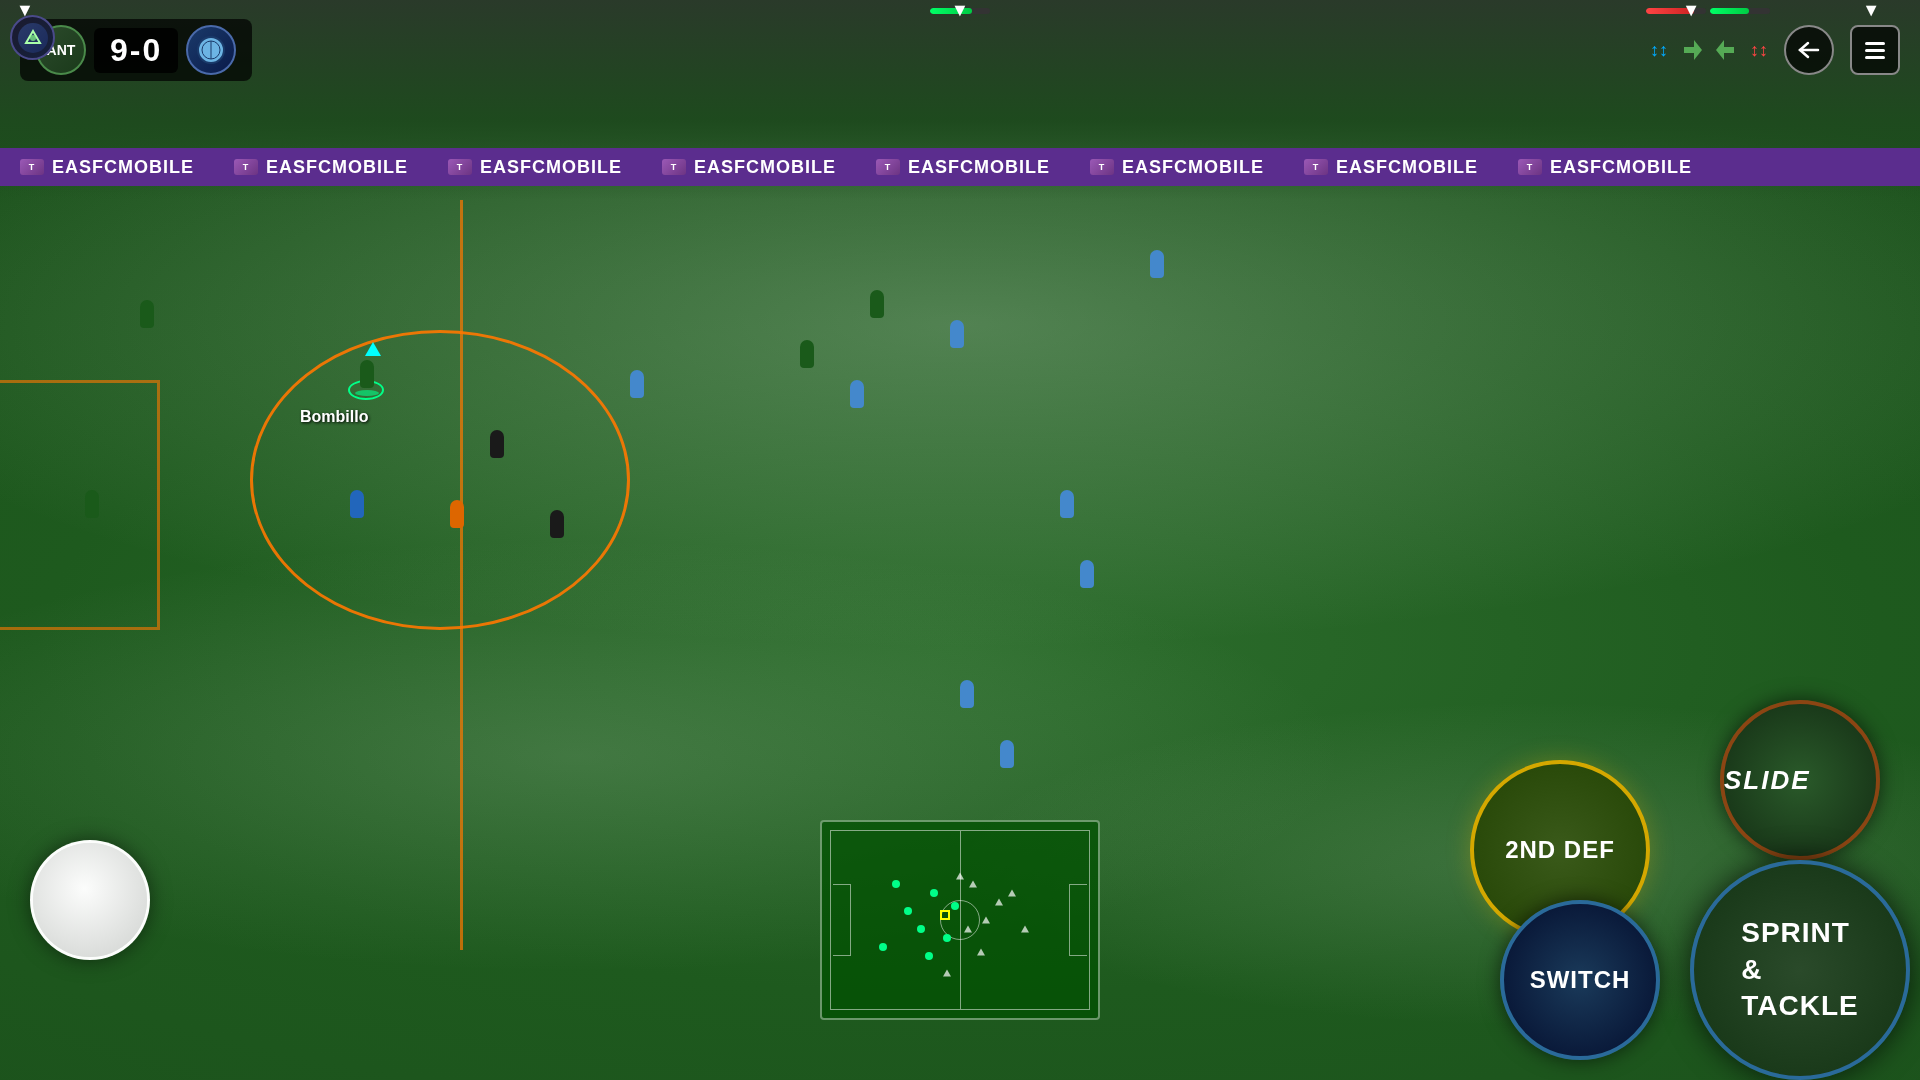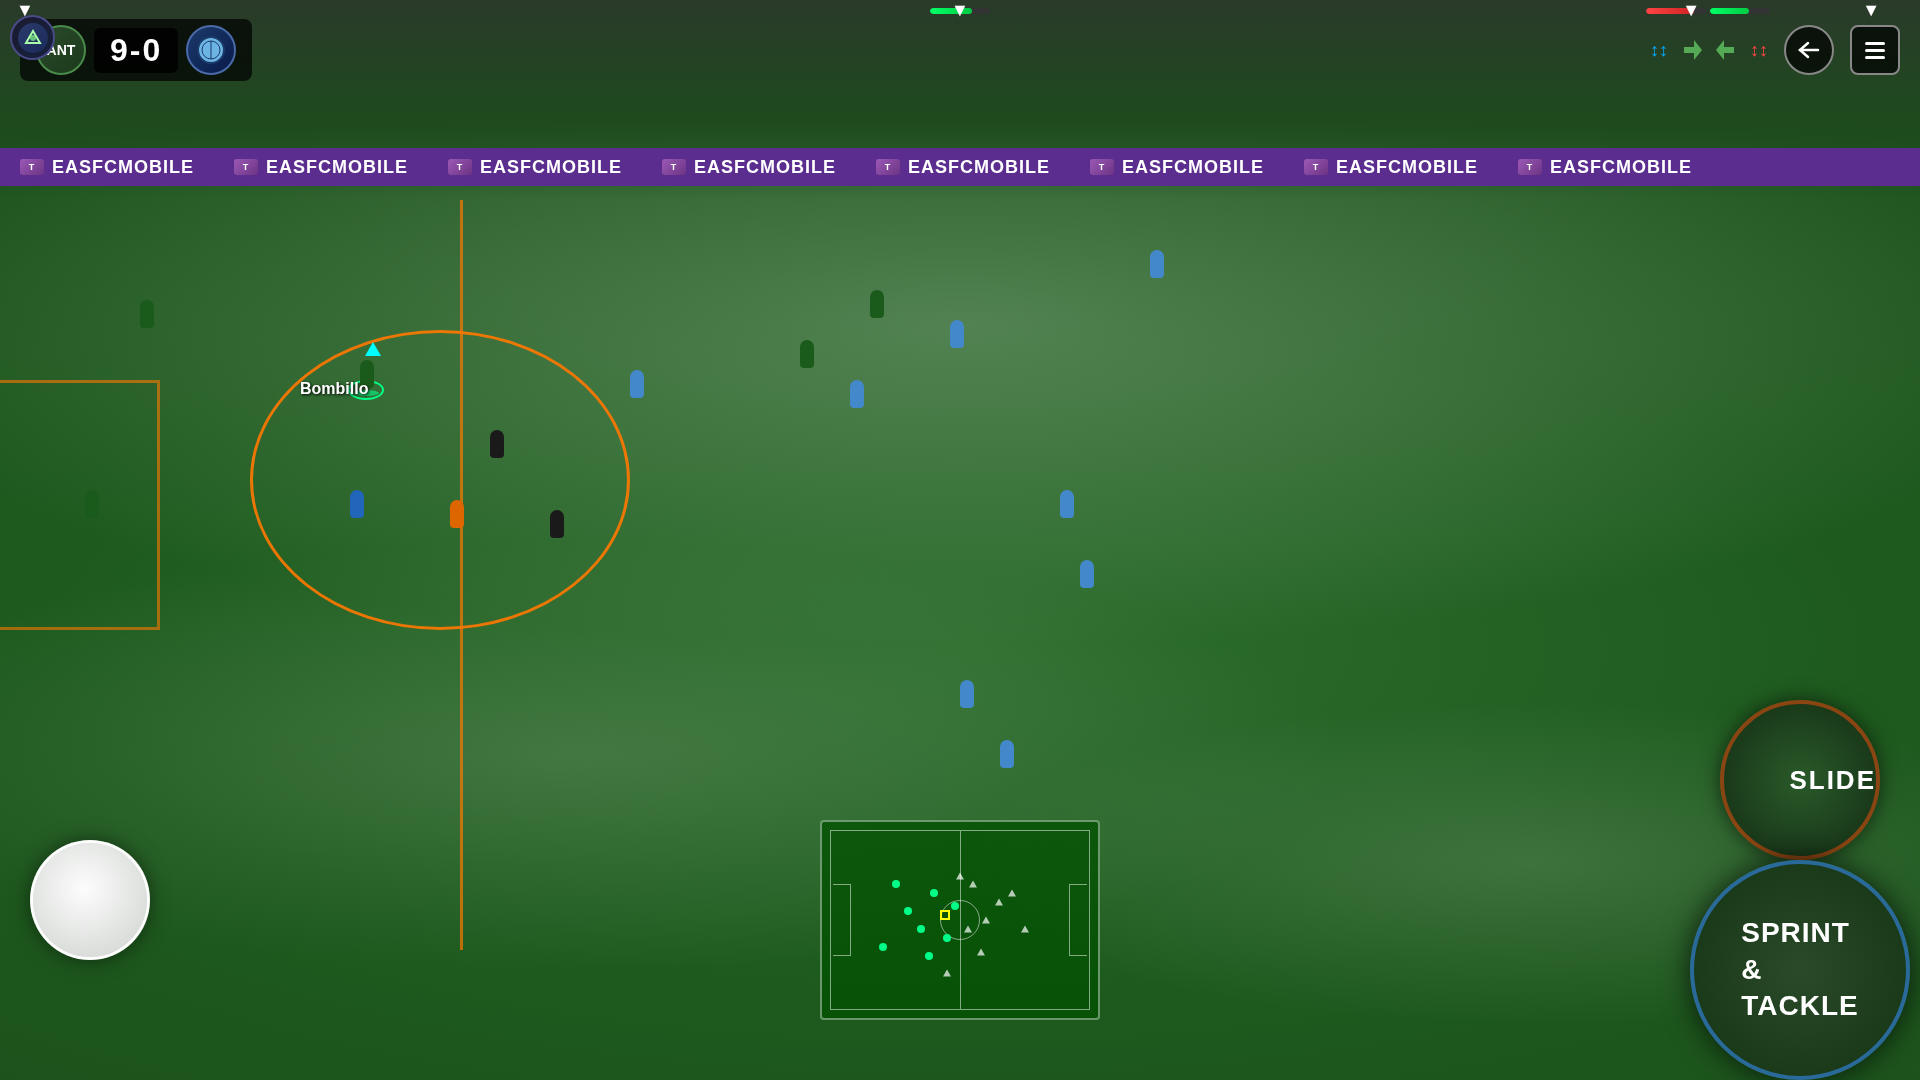--- a/index.html
+++ b/index.html
@@ -368,24 +368,25 @@
 
     
     .btn-slide {
       width: 160px;
       height: 160px;
       border-radius: 50%;
       background: radial-gradient(circle, #2a5a2a 0%, #1a3a1a 70%);
       border: 4px solid #8B4513;
       display: flex;
       align-items: center;
-      justify-content: flex-end;
+      justify-content: flex-start;
       cursor: pointer;
       box-shadow: 0 0 20px rgba(0,0,0,0.6);
       margin-right: 20px;
+      font-style: italic;
     }
 
     .btn-slide-label {
       color: white;
       font-size: 26px;
       font-weight: 900;
       letter-spacing: 2px;
     }
 
     
@@ -629,21 +630,21 @@
   </div>
 
   <div class="player-figure" style="left:1150px; top:250px;">
     <div class="player-body" style="background:#4488cc;"></div>
   </div>
 
   <div class="selected-player-arrow" style="position:absolute; left:365px; top:342px; z-index:15;"></div>
 
   <div class="player-circle" style="left:348px; top:380px; width:36px; height:20px;"></div>
 
-  <div class="player-label" style="left:300px; top:380px;">Bombillo</div>
+  <div class="player-label" style="left:300px; top:408px;">Bombillo</div>
 
   <div class="sponsor-banner">
     <div class="sponsor-banner-inner">
       <div class="sponsor-item">
         <div class="sponsor-logo" style="font-size:9px;">T</div>
         <span>EASFCMOBILE</span>
       </div>
       <div class="sponsor-item">
         <div class="sponsor-logo" style="font-size:9px;">T</div>
         <span>EASFCMOBILE</span>
@@ -789,21 +790,27 @@
       <div class="minimap-triangle" style="left:50%; top:25%;"></div>
     </div>
   </div>
 
   <div class="controls-layout">
 
     <div class="btn-slide" style="position:absolute; right:20px; top:20px;">
       <span class="btn-slide-label">SLIDE</span>
     </div>
 
-
+    <div class="btn-2nd-def" style="position:absolute; right:190px; top:80px;">
+      <span class="btn-2nd-def-label">2ND DEF</span>
+    </div>
+
+    <div class="btn-switch" style="position:absolute; right:260px; bottom:20px;">
+      <span class="btn-switch-label">SWITCH</span>
+    </div>
 
     <div class="btn-sprint-tackle" style="position:absolute; right:10px; bottom:0px;">
       <span class="btn-sprint-tackle-label">SPRINT<br>&amp;<br>TACKLE</span>
     </div>
   </div>
 
   <div style="position:absolute; top:0; left:16px; z-index:25; color:white; font-size:18px;">▼</div>
   <div style="position:absolute; top:0; left:50%; transform:translateX(-50%); z-index:25; color:white; font-size:18px;">▼</div>
   <div style="position:absolute; top:0; right:220px; z-index:25; color:white; font-size:18px;">▼</div>
   <div style="position:absolute; top:0; right:40px; z-index:25; color:white; font-size:18px;">▼</div>

